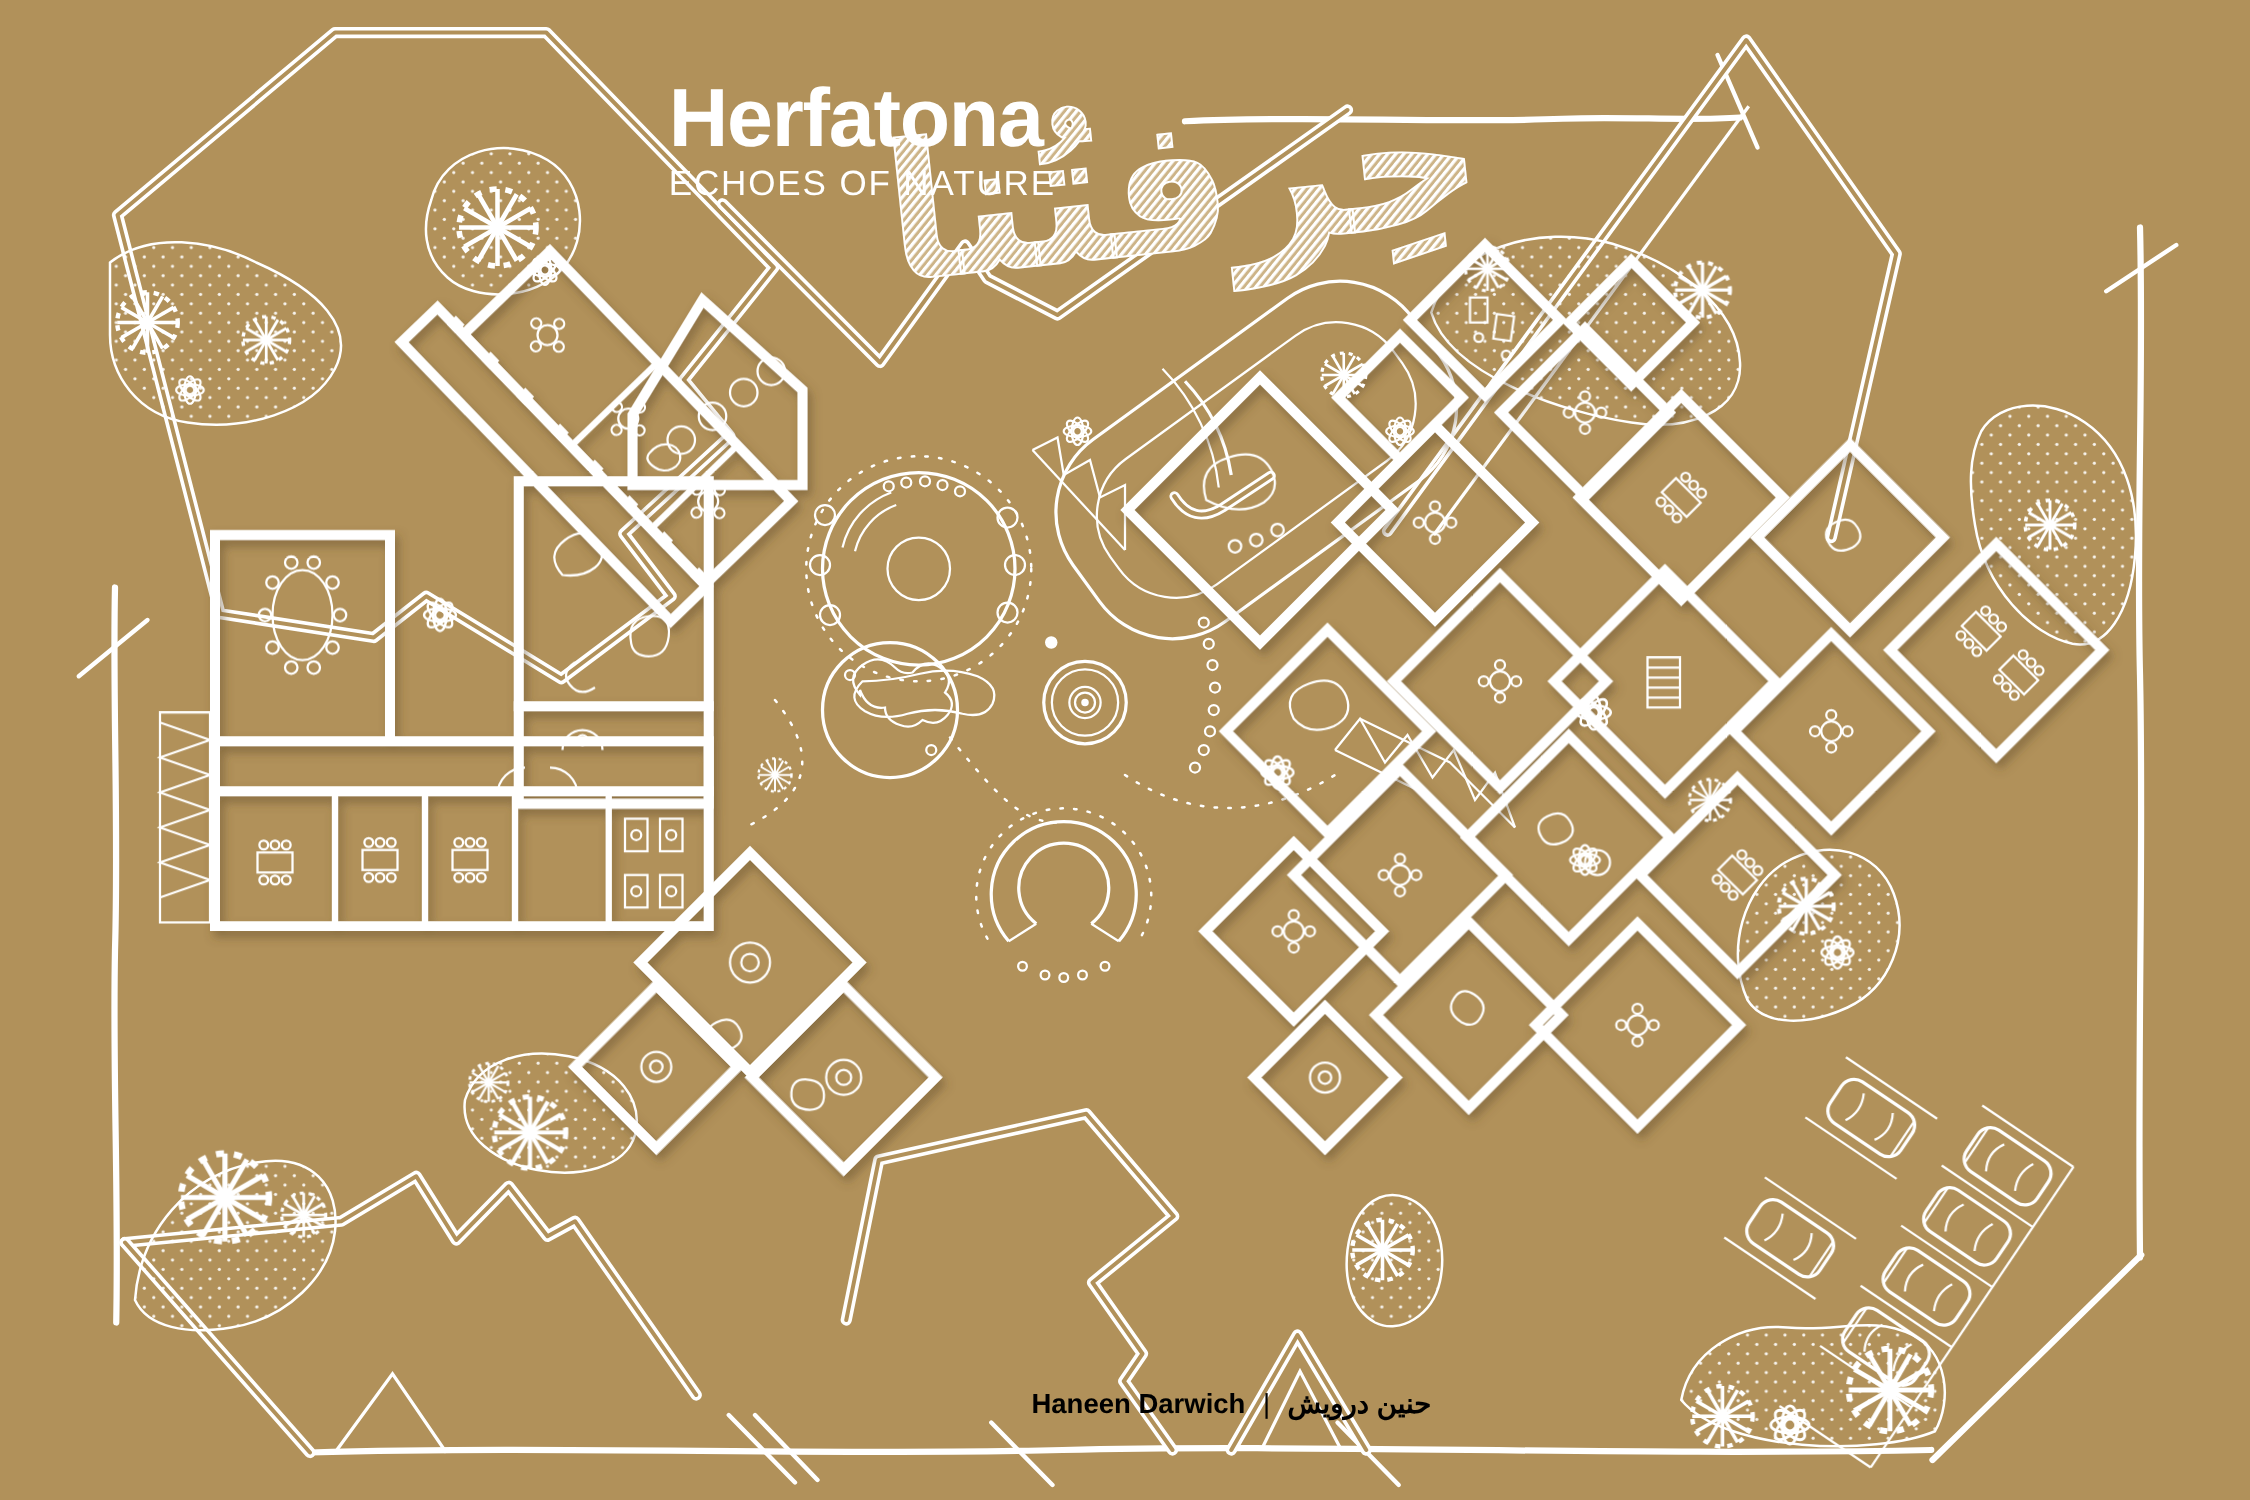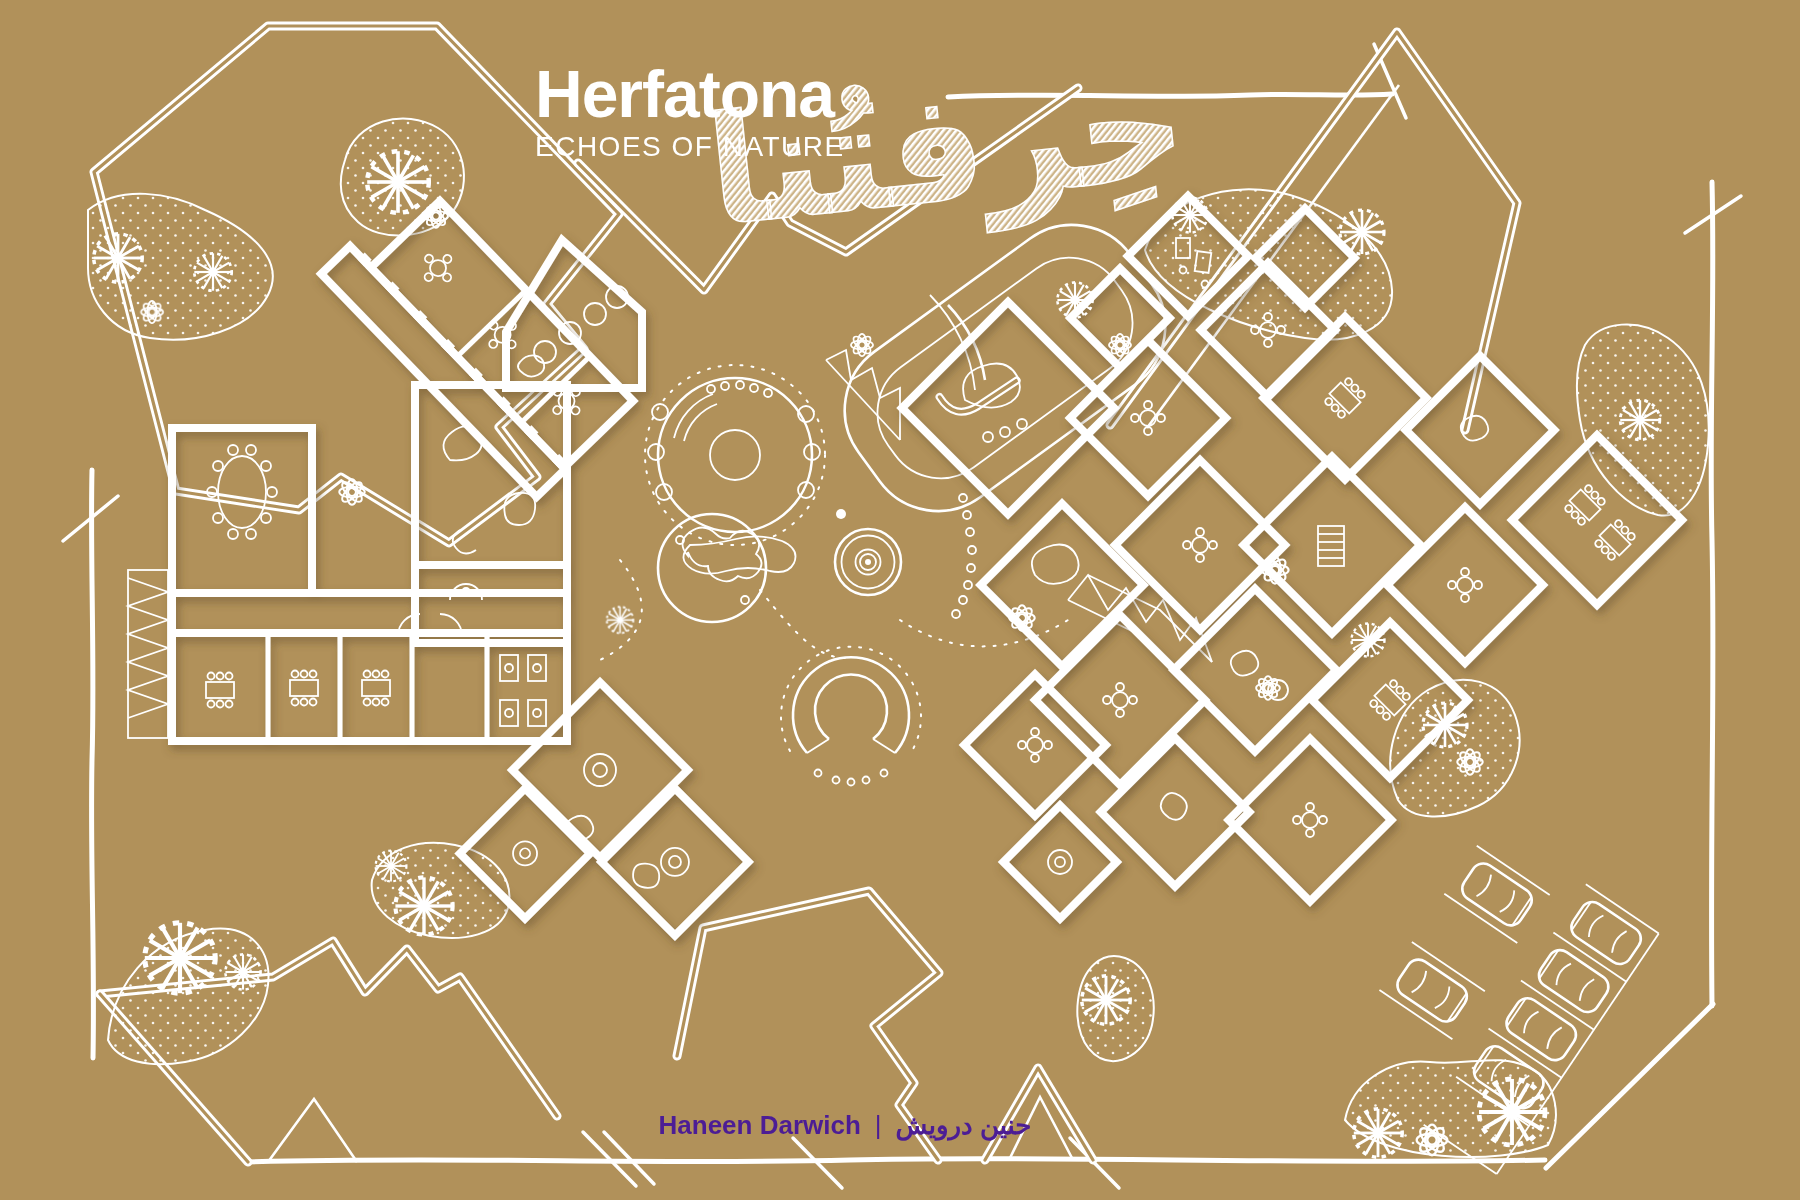--- a/index.html
+++ b/index.html
@@ -20,22 +20,22 @@
   .dash{fill:none;stroke:#fff;stroke-width:2;stroke-dasharray:2 9;stroke-linecap:round;}
   .blob{fill:url(#dots);stroke:#fff;stroke-width:2;}
   .fuzz{fill:none;stroke:#fff;stroke-width:1.6;stroke-dasharray:2 2.5;}
   .post{fill:#fff;}
   .thin{fill:none;stroke:#fff;stroke-width:1.3;}
 
   
   .titleblock{position:absolute;left:535px;top:60px;color:#fff;z-index:5;}
   .titleblock h1{margin:0;font-size:66px;font-weight:700;letter-spacing:-1px;line-height:1.05;}
   .titleblock .sub{margin:2px 0 0 0;font-size:28px;font-weight:400;letter-spacing:1.5px;}
-  .credit{position:absolute;left:545px;top:1110px;width:600px;text-align:center;color:#4c1d95;
-          font-size:26px;font-weight:700;z-index:5;}
+  .credit{position:absolute;left:545px;top:1110px;width:600px;text-align:right;color:#000000;
+          font-size:22px;font-weight:700;z-index:5;}
   .credit .sep{margin:0 14px;font-weight:400;}
   text.callig{font-family:"DejaVu Sans",sans-serif;font-weight:bold;}
 </style>
 </head>
 <body>
 
 <div class="canvas">
 
 <svg width="1800" height="1200" viewBox="0 0 1800 1200">
   <defs>

